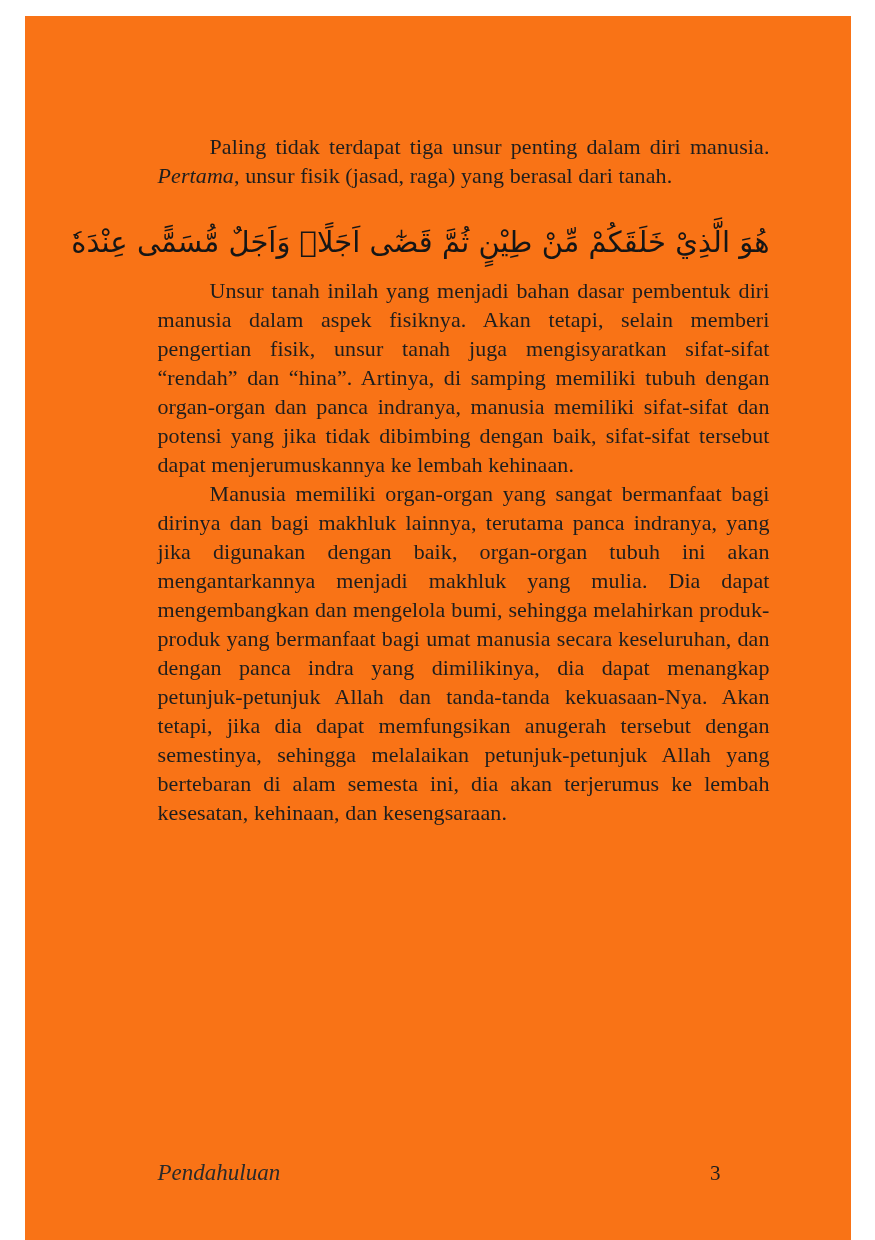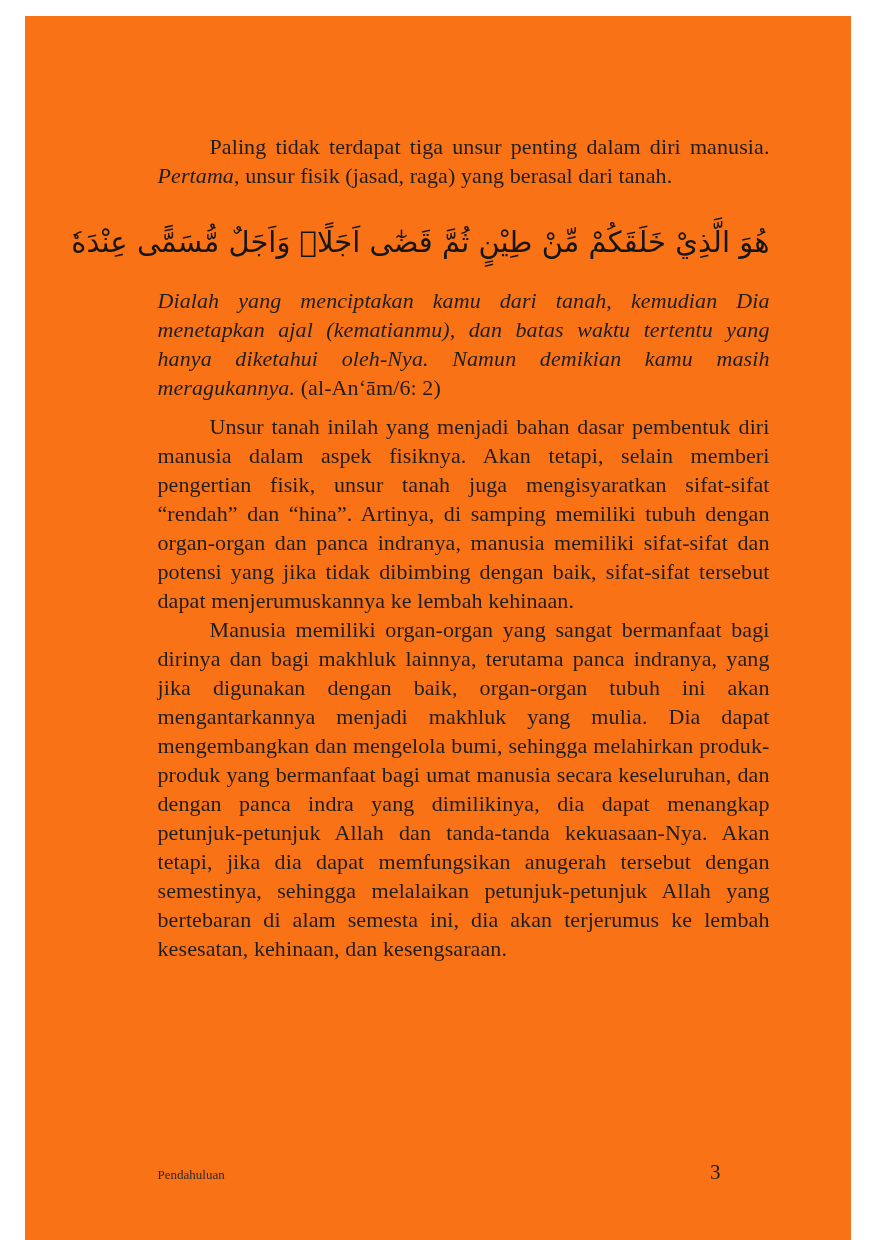--- a/index.html
+++ b/index.html
@@ -59,42 +59,42 @@
   .footer {
     position: absolute;
     left: 133px;
     right: 130px;
     top: 1144px;
     display: flex;
     justify-content: space-between;
     align-items: baseline;
   }
   .footer-title {
-    font-size: 13px;
+    font-style: italic;
+    font-size: 23px;
     color: #2a2a2a;
     text-align: center;
   }
   .footer-page {
     font-size: 21px;
     color: #1e1e1e;
   }
 </style>
 </head>
 <body>
 
 <div class="page">
   <main class="content">
 
     <p class="body indent"><span>Paling tidak terdapat tiga unsur penting dalam diri manusia. </span><span class="italic">Pertama</span><span>, unsur fisik (jasad, raga) yang berasal dari tanah.</span></p>
 
     <div class="arabic">
       <div class="arabic-line line1">هُوَ الَّذِيْ خَلَقَكُمْ مِّنْ طِيْنٍ ثُمَّ قَضٰٓى اَجَلًاۗ وَاَجَلٌ مُّسَمًّى عِنْدَهٗ</div>
     </div>
 
-    <p class="body translation"><span class="italic">Dialah yang menciptakan kamu dari tanah, kemudian Dia menetapkan ajal (kematianmu), dan batas waktu tertentu yang hanya diketahui oleh-Nya. Namun demikian kamu masih meragukannya.</span><span class="roman"> (al-An‘ām/6: 2)</span></p>
 
     <p class="body indent">Unsur tanah inilah yang menjadi bahan dasar pembentuk diri manusia dalam aspek fisiknya. Akan tetapi, selain memberi pengertian fisik, unsur tanah juga mengisyaratkan sifat-sifat “rendah” dan “hina”. Artinya, di samping memiliki tubuh dengan organ-organ dan panca indranya, manusia memiliki sifat-sifat dan potensi yang jika tidak dibimbing dengan baik, sifat-sifat tersebut dapat menjerumuskannya ke lembah kehinaan.</p>
 
     <p class="body indent">Manusia memiliki organ-organ yang sangat bermanfaat bagi dirinya dan bagi makhluk lainnya, terutama panca indranya, yang jika digunakan dengan baik, organ-organ tubuh ini akan mengantarkannya menjadi makhluk yang mulia. Dia dapat mengembangkan dan mengelola bumi, sehingga melahirkan produk-produk yang bermanfaat bagi umat manusia secara keseluruhan, dan dengan panca indra yang dimilikinya, dia dapat menangkap petunjuk-petunjuk Allah dan tanda-tanda kekuasaan-Nya. Akan tetapi, jika dia dapat memfungsikan anugerah tersebut dengan semestinya, sehingga melalaikan petunjuk-petunjuk Allah yang bertebaran di alam semesta ini, dia akan terjerumus ke lembah kesesatan, kehinaan, dan kesengsaraan.</p>
 
   </main>
 
   <footer class="footer">
     <span class="footer-title">Pendahuluan</span>
     <span class="footer-page">3</span>

